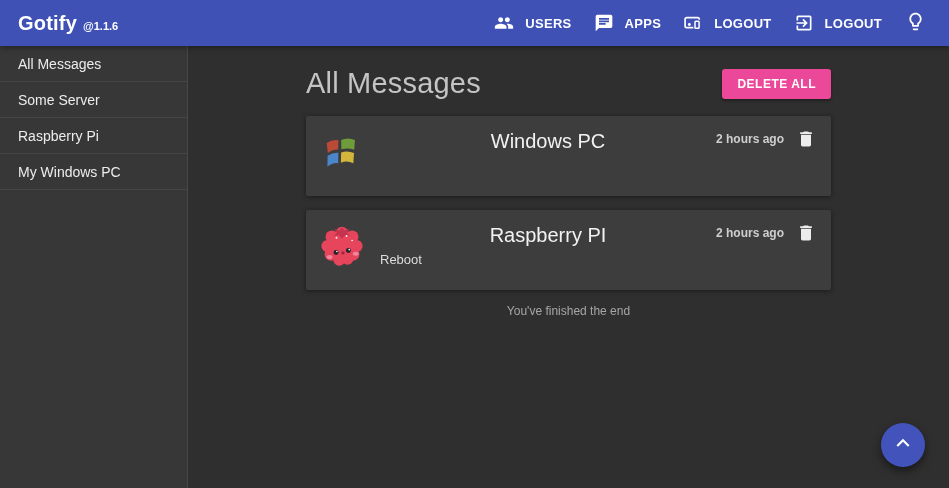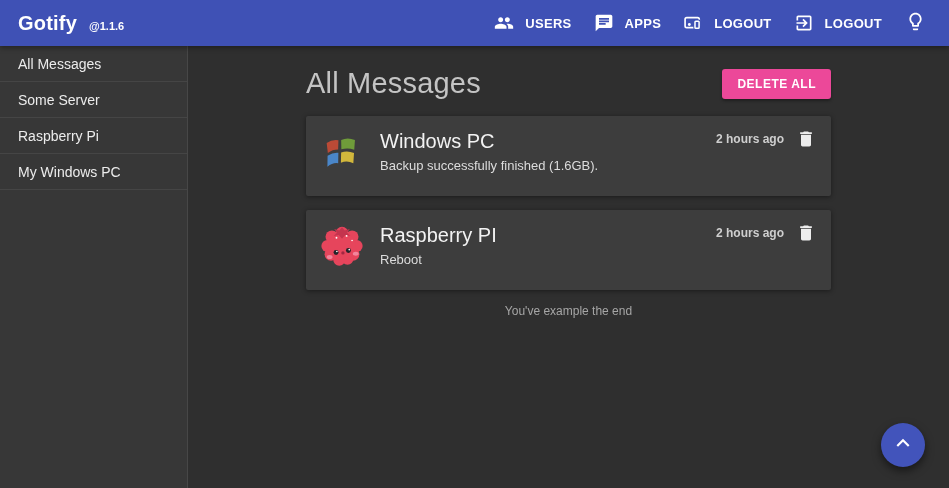--- a/index.html
+++ b/index.html
@@ -9,21 +9,21 @@
     font-family:"Liberation Sans", sans-serif; background:#2f2f2f;
     display:flex; flex-direction:column;
   }
 
   
   .navbar {
     height:46px; flex:0 0 46px; background:#3f51b5; color:#fff;
     display:flex; align-items:center; padding:0 14px 0 18px;
     box-shadow:0 2px 5px rgba(0,0,0,.35); z-index:5; position:relative;
   }
-  .brand { display:flex; align-items:baseline; gap:12px; }
+  .brand { display:flex; align-items:baseline; gap:6px; }
   .brand-name { font-size:20px; font-weight:700; letter-spacing:.2px; }
   .brand-version { font-size:11px; font-weight:700; }
   .nav-spacer { flex:1; }
   .nav-btn {
     display:flex; align-items:center; gap:11px; padding:8px 11px;
     font-size:13px; font-weight:700; letter-spacing:.3px; cursor:pointer;
     border-radius:3px; white-space:nowrap;
   }
   .nav-btn svg { display:block; }
   .icon-btn { padding:8px 9px; margin-left:3px; cursor:pointer; }
@@ -54,21 +54,21 @@
   }
 
   
   .card {
     background:#3d3d3d; border-radius:2px; height:80px;
     box-shadow:0 1px 5px rgba(0,0,0,.45); margin-bottom:14px;
     display:flex; align-items:flex-start; padding:12px 15px 12px 14px;
   }
   .app-icon { width:44px; height:44px; flex:0 0 44px; margin-right:16px; margin-top:2px; }
   .card-content { flex:1; min-width:0; padding-top:2px; }
-  .card-title { font-size:20px; font-weight:400; color:#f2f2f2; }
+  .card-title { font-size:20px; font-weight:400; color:#f2f2f2;text-align:center; }
   .card-msg { font-size:13px; color:#dcdcdc; margin-top:5px; }
   .card-right { display:flex; align-items:flex-start; gap:12px; padding-top:4px; }
   .card-time { font-size:12px; font-weight:700; color:#cfcfcf; white-space:nowrap; }
   .trash-btn { cursor:pointer; margin-top:-3px; }
 
   .end-text { text-align:center; font-size:12px; color:#a6a6a6; margin-top:7px; }
 
   
   .fab {
     position:absolute; right:24px; bottom:21px; width:44px; height:44px;
@@ -168,21 +168,20 @@
               <g transform="rotate(-4 24 24)">
                 <path d="M8 13 Q14 9.5 21 11 L20 21 Q14 20.5 8.5 24 Z" fill="#bb4a36"></path>
                 <path d="M24 11 Q31 8 39 12 L37.5 22.5 Q31 19.5 23.5 21 Z" fill="#6f9c3a"></path>
                 <path d="M8 27 Q14 23.5 20 24.5 L19 36 Q13.5 34.5 7 39 Z" fill="#4a86c8"></path>
                 <path d="M23 24.5 Q30 22.5 37 26 L35.5 37 Q29 33.5 22 35.5 Z" fill="#d2b73c"></path>
               </g>
             </svg>
           </div>
           <div class="card-content">
             <div class="card-title">Windows PC</div>
-            <div class="card-msg">Backup successfully finished (1.6GB).</div>
           </div>
           <div class="card-right">
             <span class="card-time">2 hours ago</span>
             <span class="trash-btn">
               <svg width="20" height="20" viewBox="0 0 24 24" fill="#ededed">
                   <path d="M6 19c0 1.1.9 2 2 2h8c1.1 0 2-.9 2-2V7H6v12zM19 4h-3.5l-1-1h-5l-1 1H5v2h14V4z"></path>
                 </svg>
             </span>
           </div>
         </div>
@@ -223,21 +222,21 @@
             <span class="card-time">2 hours ago</span>
             <span class="trash-btn">
               <svg width="20" height="20" viewBox="0 0 24 24" fill="#ededed">
                   <path d="M6 19c0 1.1.9 2 2 2h8c1.1 0 2-.9 2-2V7H6v12zM19 4h-3.5l-1-1h-5l-1 1H5v2h14V4z"></path>
                 </svg>
             </span>
           </div>
         </div>
 
 
-        <div class="end-text">You've example the end</div>
+        <div class="end-text">You've finished the end</div>
       </div>
     </main>
   </div>
 
   <div class="fab">
     <span>
       <svg width="26" height="26" viewBox="0 0 24 24" fill="#fff">
           <path d="M7.41 15.41L12 10.83l4.59 4.58L18 14l-6-6-6 6z"></path>
         </svg>
     </span>

